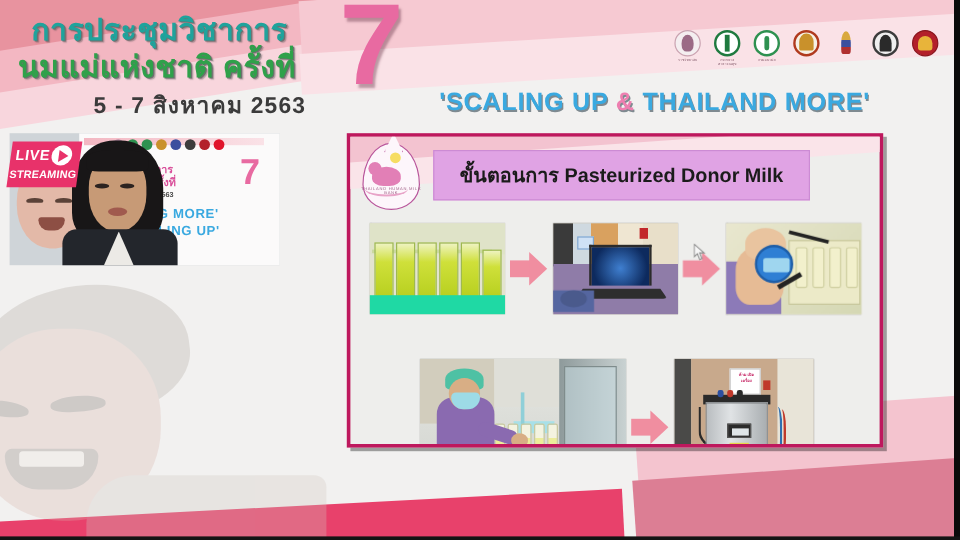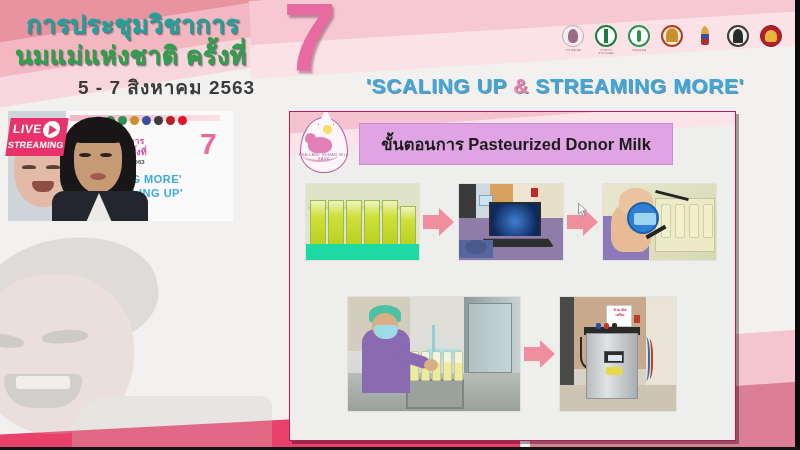--- a/index.html
+++ b/index.html
@@ -270,22 +270,22 @@
     letter-spacing: .2px;
   }
 
   .speaker-name {
     position: absolute; left: 52px; top: 228px; width: 200px;
     font-size: 14px; color: #2f2f2f; white-space: nowrap;
   }
 
   
   .slide-panel {
-    position: absolute; left: 289px; top: 111px; width: 447px; height: 330px;
-    background: #eeeeec; border: 1px solid #be185d;
+    position: absolute; left: 289px; top: 111px; width: 447px; height: 262px;
+    background: #eeeeec; border: 3px solid #be185d;
     box-shadow: 3px 3px 0 rgba(0,0,0,.35);
     overflow: hidden;
   }
   .sp-band {
     position: absolute; left: -14px; top: -26px; width: 470px; height: 52px;
     background: #f3c3d0; transform: rotate(-4deg);
   }
   .sp-band2 {
     position: absolute; left: -14px; top: 6px; width: 470px; height: 22px;
     background: #fae4e9; transform: rotate(-4deg);
@@ -511,21 +511,21 @@
     <div class="wm-mouth"></div>
     <div class="wm-teeth"></div>
     <div class="wm-body"></div>
   </div>
 
   <div class="header">
     <div class="th-line1">การประชุมวิชาการ</div>
     <div class="th-line2">นมแม่แห่งชาติ ครั้งที่</div>
     <div class="th-date">5 - 7 สิงหาคม 2563</div>
     <div class="big-seven">7</div>
-    <div class="tagline"><span>'SCALING UP </span><span class="amp">&amp;</span><span> STREAMING MORE'</span></div>
+    <div class="tagline"><span>'SCALING UP </span><span class="amp">&amp;</span><span> THAILAND MORE'</span></div>
 
     <div class="logos">
       <div class="logo lg1">
         <div class="disc"></div>
           <div class="inner"></div>
         <div class="cap">ราชวิทยาลัย</div>
       </div>
       <div class="logo lg2">
         <div class="disc"></div>
           <div class="inner"></div>

